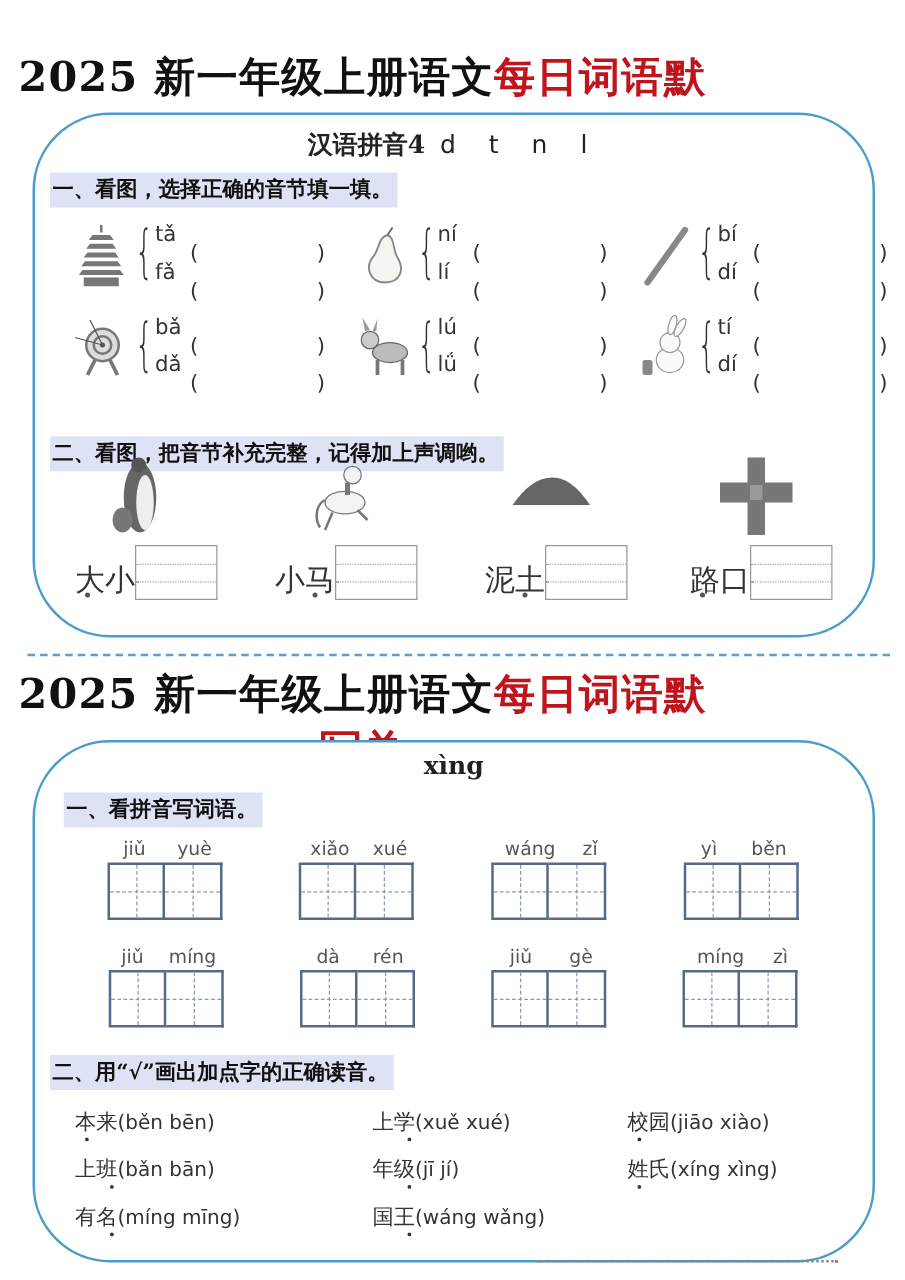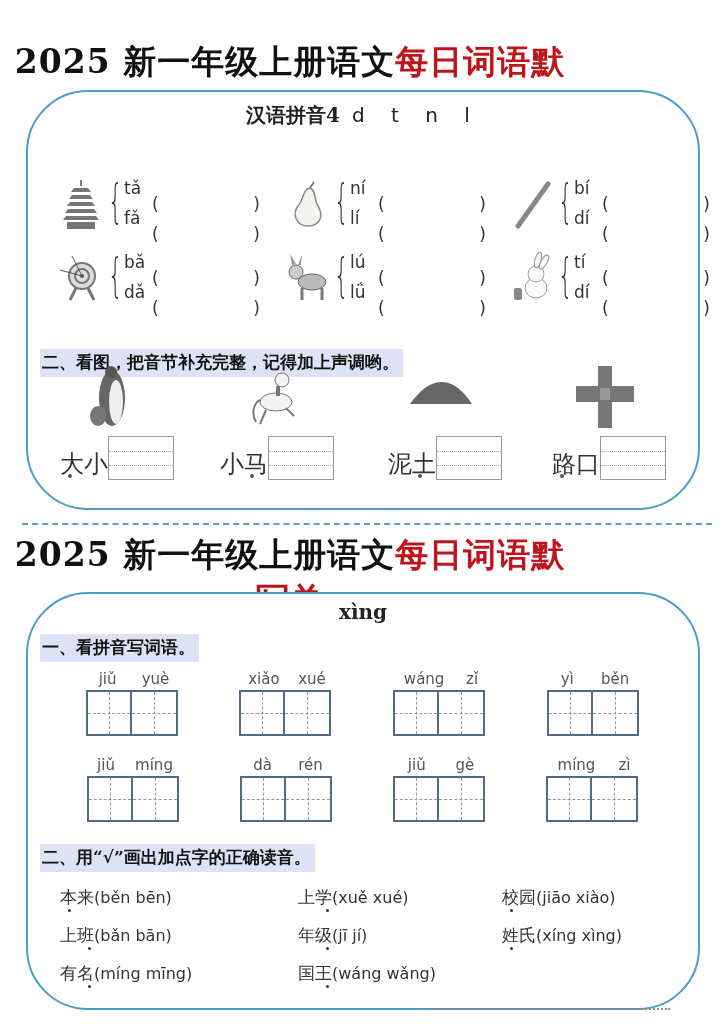--- a/index.html
+++ b/index.html
@@ -46,20 +46,21 @@
 
 <div class="title" style="top:40px;">
   <span>2025 新一年级上册语文</span><span class="red">每日词语默写单</span>
 </div>
 
 <div class="card" style="top:90px; height:420px;">
   <div class="card-title" style="top:10px;">
     <span>汉语拼音4</span><span class="pin">d t n l</span>
   </div>
 
+  <div class="sec-head" style="top:46px;">一、看图，选择正确的音节填一填。</div>
 
   <div class="choice" style="left:28px; top:80px;">
     <svg class="pic" viewBox="0 0 50 52">
       <g fill="#777">
           <rect x="24" y="2" width="2" height="6"></rect>
           <polygon points="18,10 32,10 35,14 15,14"></polygon>
           <polygon points="16,17 34,17 37,21 13,21"></polygon>
           <polygon points="14,24 36,24 39,28 11,28"></polygon>
           <polygon points="12,31 38,31 41,35 9,35"></polygon>
           <polygon points="10,38 40,38 43,42 7,42"></polygon>
@@ -194,21 +195,21 @@
 </div>
 
 <div class="sep"></div>
 
 <div class="title" style="top:533px;">
   <span>2025 新一年级上册语文</span><span class="red">每日词语默写单</span>
 </div>
 
 <div class="card" style="top:592px; height:418px;">
   <div class="card-title" style="top:6px;">xìng</div>
-  <div class="sec-head" style="top:40px;">一、看拼音写词语。</div>
+  <div class="sec-head" style="top:40px;margin-left:11px;">一、看拼音写词语。</div>
 
   <div class="tian" style="left:58px; top:76px;">
     <div class="py">
         <span>jiǔ</span>
         <span>yuè</span>
       </div>
     <div class="grid">
         <div class="cell"></div>
         <div class="cell"></div>
       </div>

